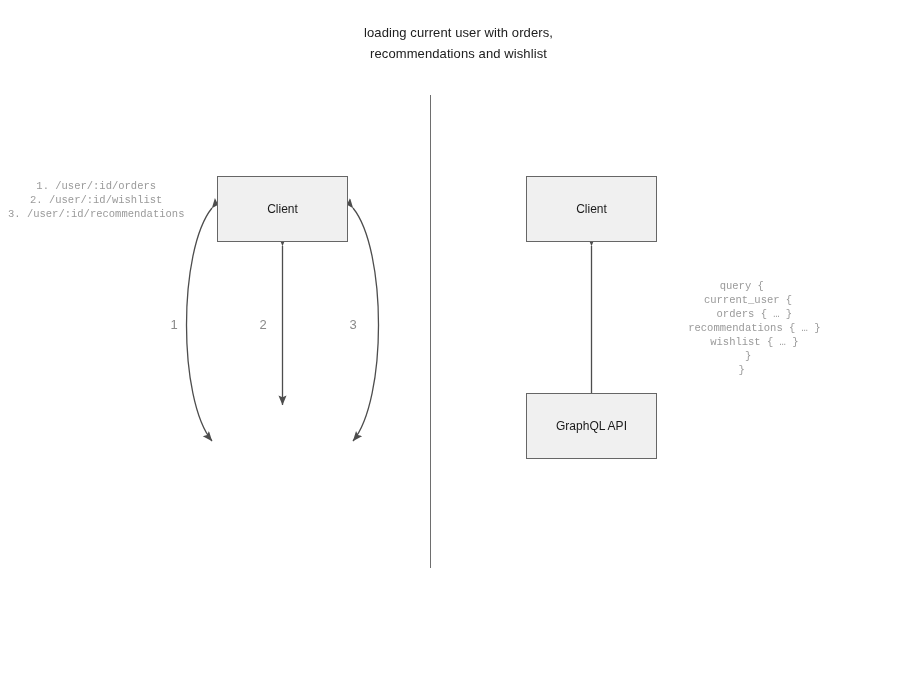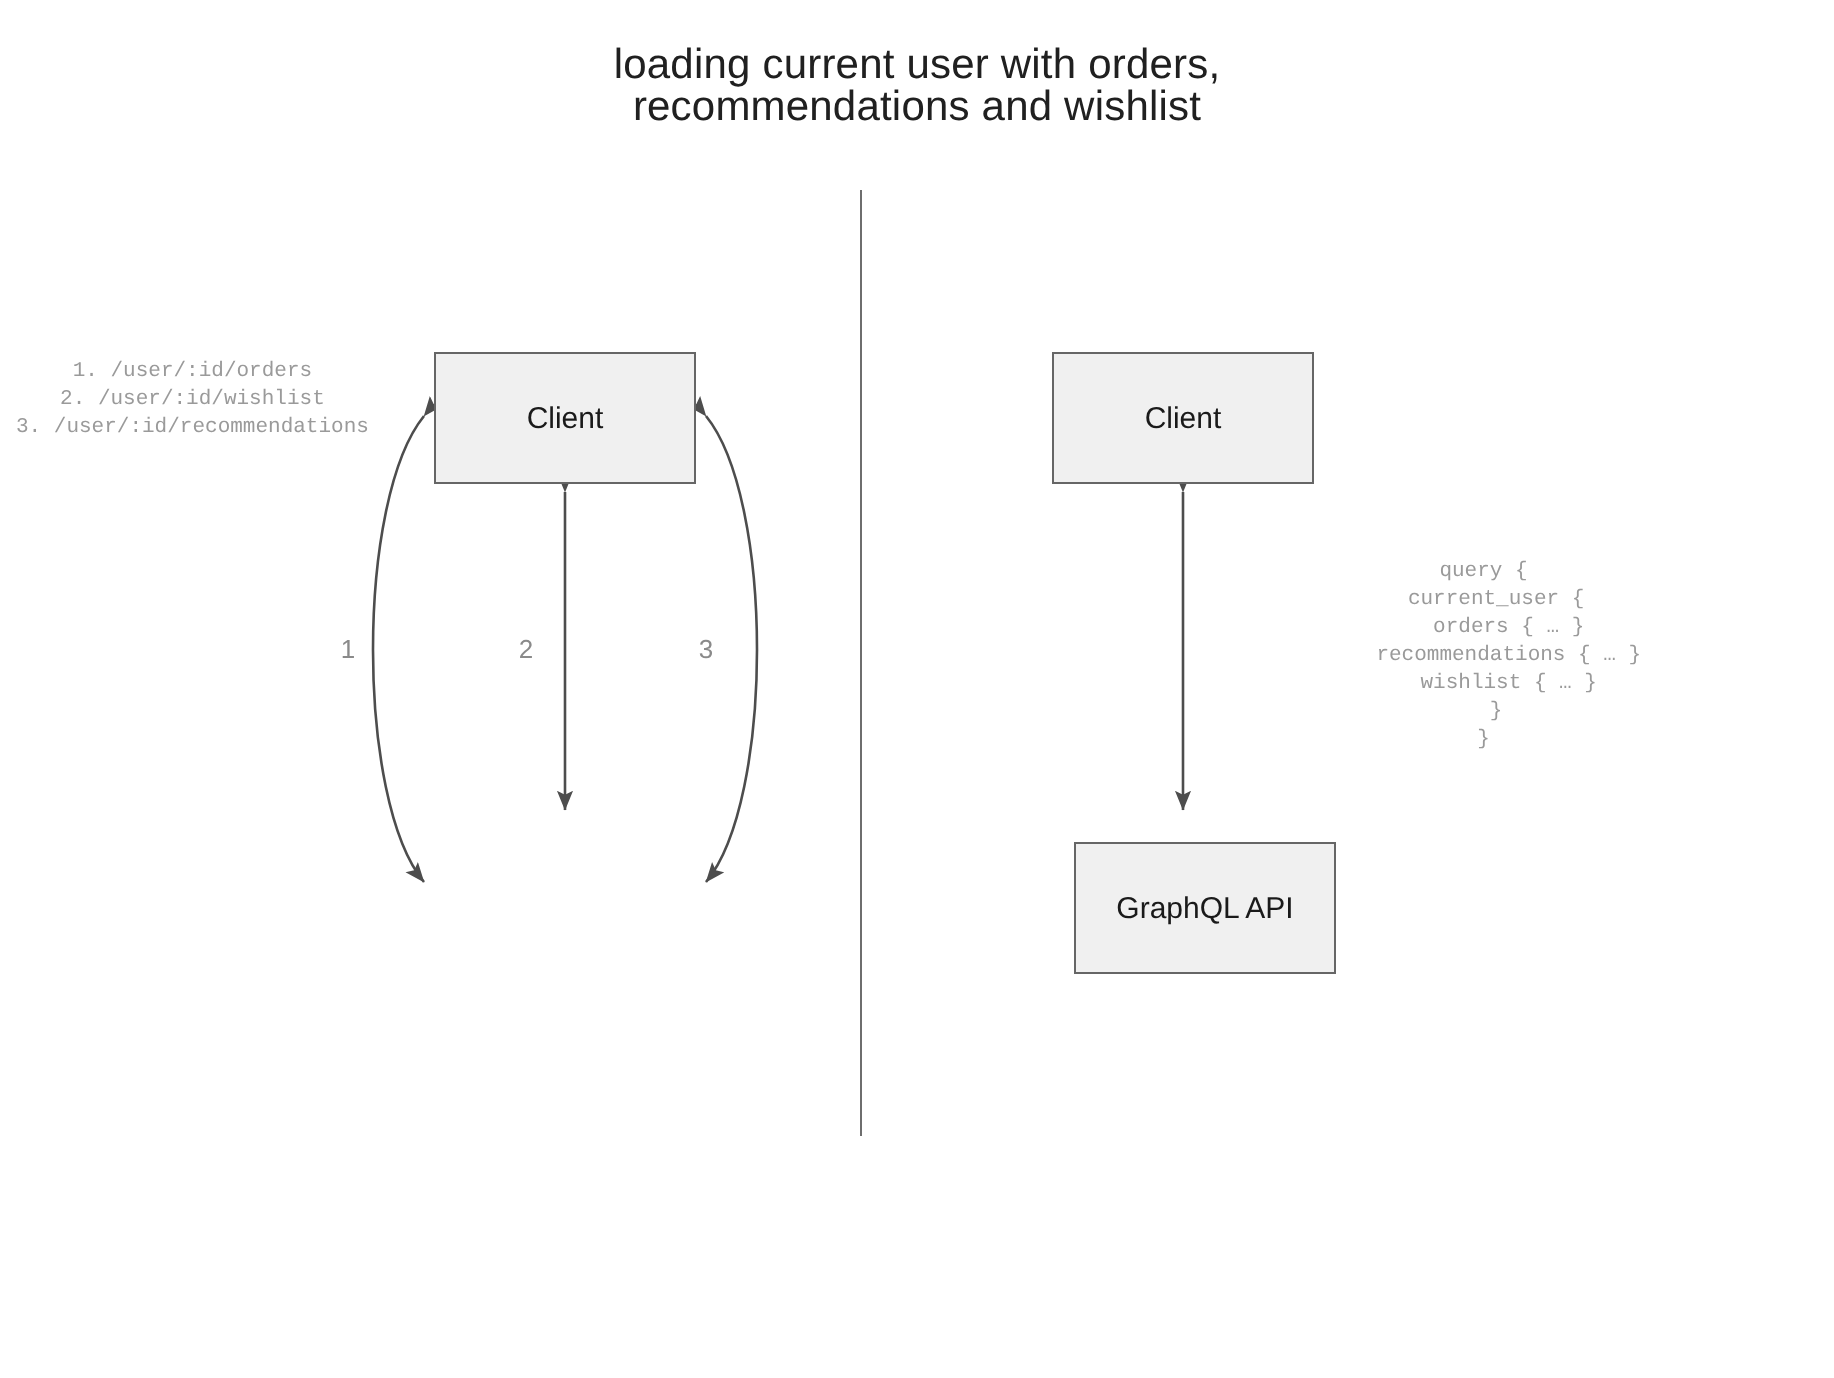--- a/index.html
+++ b/index.html
@@ -20,21 +20,21 @@
     background: #ffffff;
   }
 
   
   #diagram-title {
     position: absolute;
     left: 0;
     top: 22px;
     width: 917px;
     text-align: center;
-    font-size: 21px;
+    font-size: 13px;
     line-height: 21px;
     color: #202020;
     white-space: pre-line;
     letter-spacing: 0.1px;
   }
 
   
   #divider {
     position: absolute;
     left: 430px;
@@ -48,28 +48,28 @@
   .node-box {
     position: absolute;
     box-sizing: border-box;
     width: 131px;
     height: 66px;
     background: #f0f0f0;
     border: 1px solid #666666;
     display: flex;
     align-items: center;
     justify-content: center;
-    font-size: 15px;
+    font-size: 12px;
     color: #1a1a1a;
     z-index: 3;
   }
   #rest-client-box  { left: 217px; top: 176px; }
   #rest-api-box     { left: 217px; top: 409px; }
   #gql-client-box   { left: 526px; top: 176px; }
-  #gql-api-box      { left: 526px; top: 421px; margin-left: 11px; }
+  #gql-api-box      { left: 526px; top: 393px; }
 
   
   .arrow-layer {
     position: absolute;
     left: 0;
     top: 0;
     width: 917px;
     height: 689px;
     pointer-events: none;
     z-index: 2;

